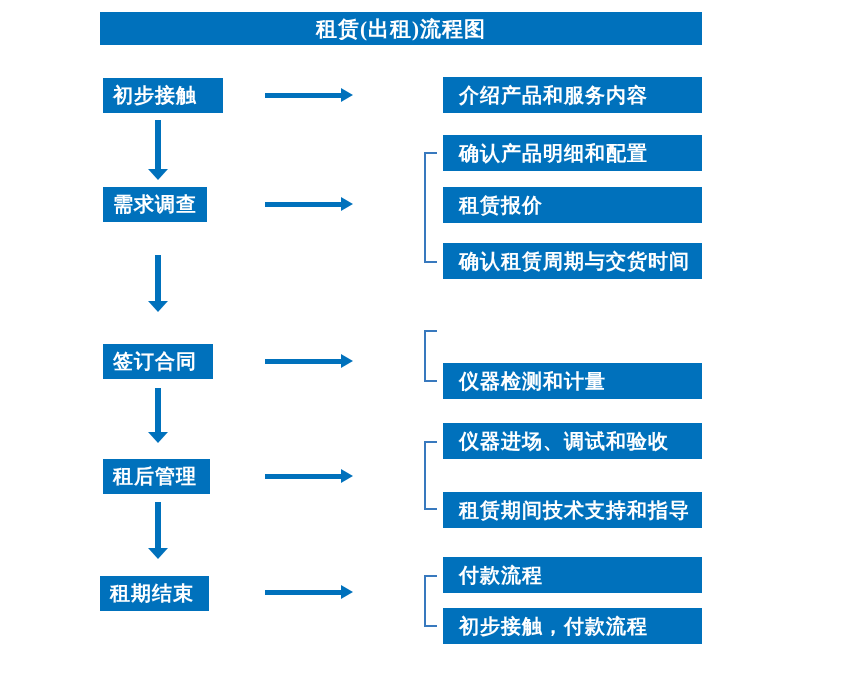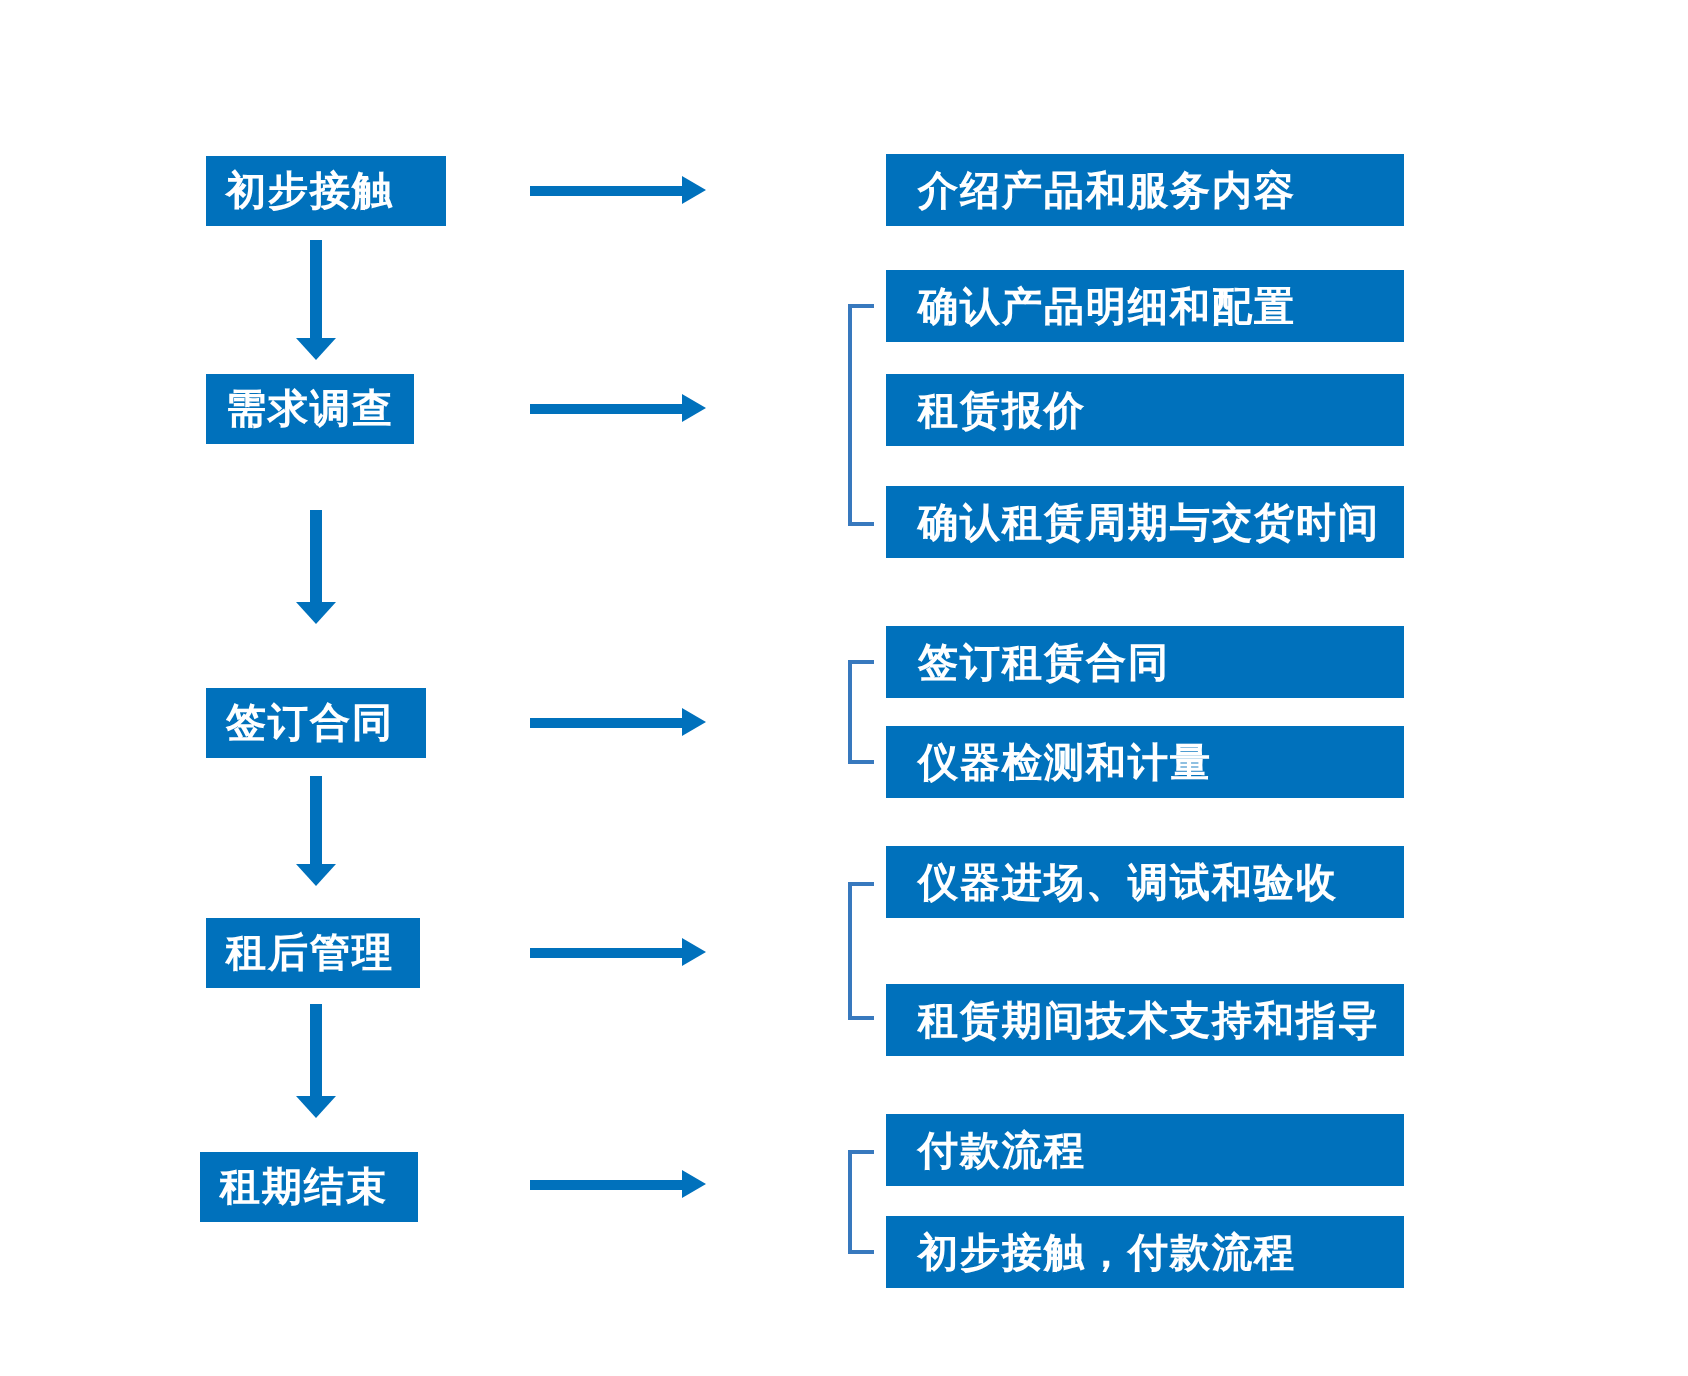--- a/index.html
+++ b/index.html
@@ -109,20 +109,21 @@
   #b1 { top: 152px; height: 111px; }
   #b2 { top: 330px; height: 52px; }
   #b3 { top: 441px; height: 69px; }
   #b4 { top: 575px; height: 52px; }
 </style>
 </head>
 <body>
 
 <div class="canvas">
 
+  <div class="title">租赁(出租)流程图</div>
 
   <div class="box lbox" id="l1">初步接触</div>
   <div class="box lbox" id="l2">需求调查</div>
   <div class="box lbox" id="l3">签订合同</div>
   <div class="box lbox" id="l4">租后管理</div>
   <div class="box lbox" id="l5">租期结束</div>
 
   <div class="varrow" id="v1">
       <i class="shaft"></i>
       <i class="head"></i>
@@ -163,20 +164,19 @@
 
   <div class="bracket" id="b1"></div>
   <div class="bracket" id="b2"></div>
   <div class="bracket" id="b3"></div>
   <div class="bracket" id="b4"></div>
 
   <div class="box rbox" id="r1">介绍产品和服务内容</div>
   <div class="box rbox" id="r2">确认产品明细和配置</div>
   <div class="box rbox" id="r3">租赁报价</div>
   <div class="box rbox" id="r4">确认租赁周期与交货时间</div>
-  <div class="box rbox" id="r5">签订租赁合同</div>
   <div class="box rbox" id="r6">仪器检测和计量</div>
   <div class="box rbox" id="r7">仪器进场、调试和验收</div>
   <div class="box rbox" id="r8">租赁期间技术支持和指导</div>
   <div class="box rbox" id="r9">付款流程</div>
   <div class="box rbox" id="r10">初步接触，付款流程</div>
 
 </div>
 
 </body></html>

